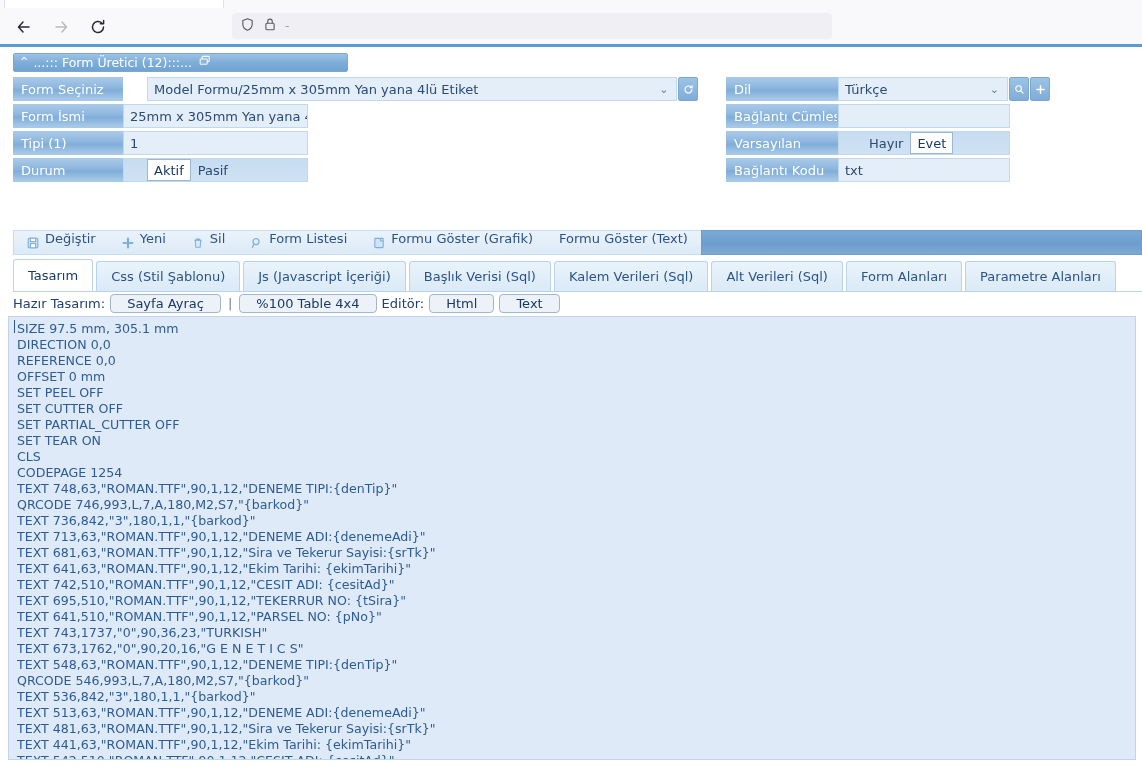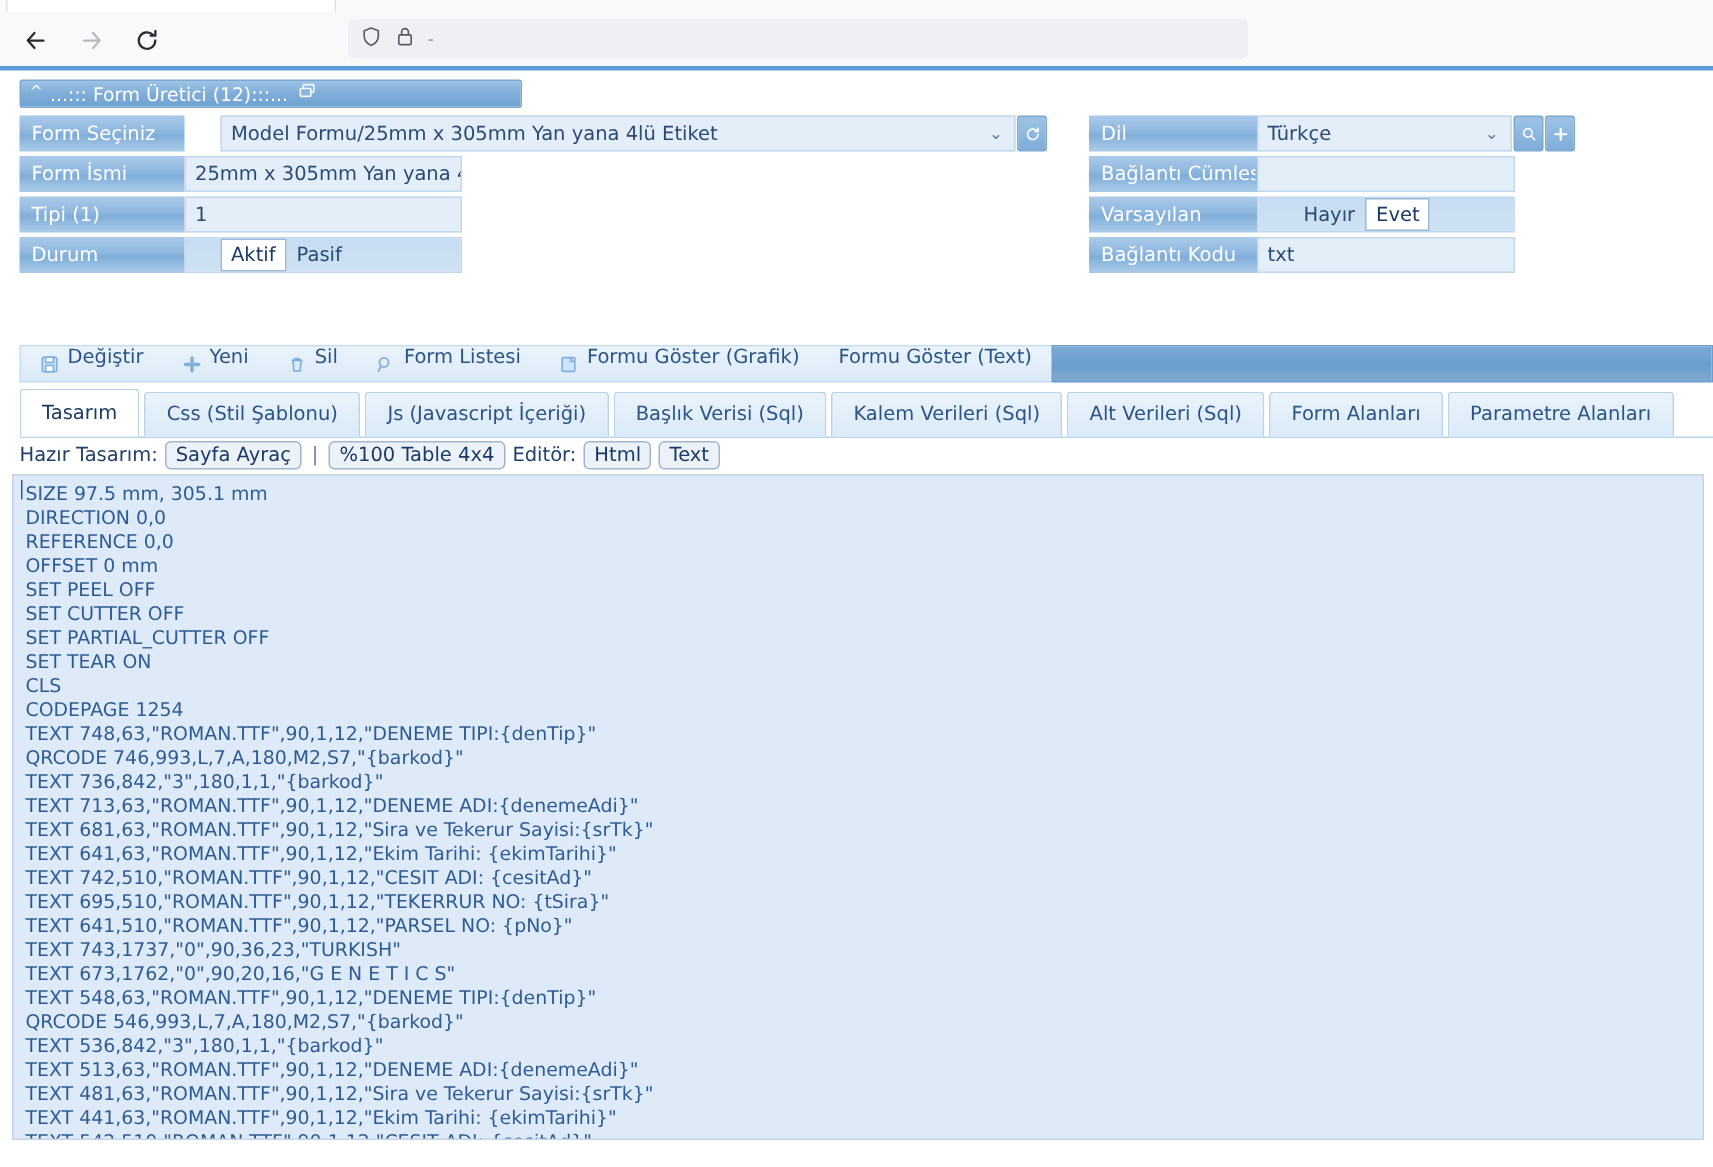--- a/index.html
+++ b/index.html
@@ -135,21 +135,21 @@
   .tab.active { background: #ffffff; color: #1a3a66; height: 32px; border-color: #b9d3ea; }
 
   
   #quick-bar {
     position: absolute; left: 13px; top: 249px; width: 1129px; height: 20px;
     display: flex; align-items: center; gap: 5px; font-size: 13px; color: #22406c;
   }
   #quick-bar .q-label { color: #22406c; }
   .pill {
     background: #edf2f8; border: 1px solid #9fb6cd; border-radius: 4px;
-    padding: 1px 6px; font-size: 13px; color: #1a3a66; white-space: nowrap;
+    padding: 1px 16px; font-size: 13px; color: #1a3a66; white-space: nowrap;
   }
   .divider-pipe { color: #6b7f99; padding: 0 2px; }
 
   
   #code-area {
     position: absolute; left: 8px; top: 272px; width: 1128px; height: 444px;
     background: #dfeaf8; border: 1px solid #c2d4e6;
     overflow: hidden; padding: 4px 0 0 8px;
   }
   #code-lines {

